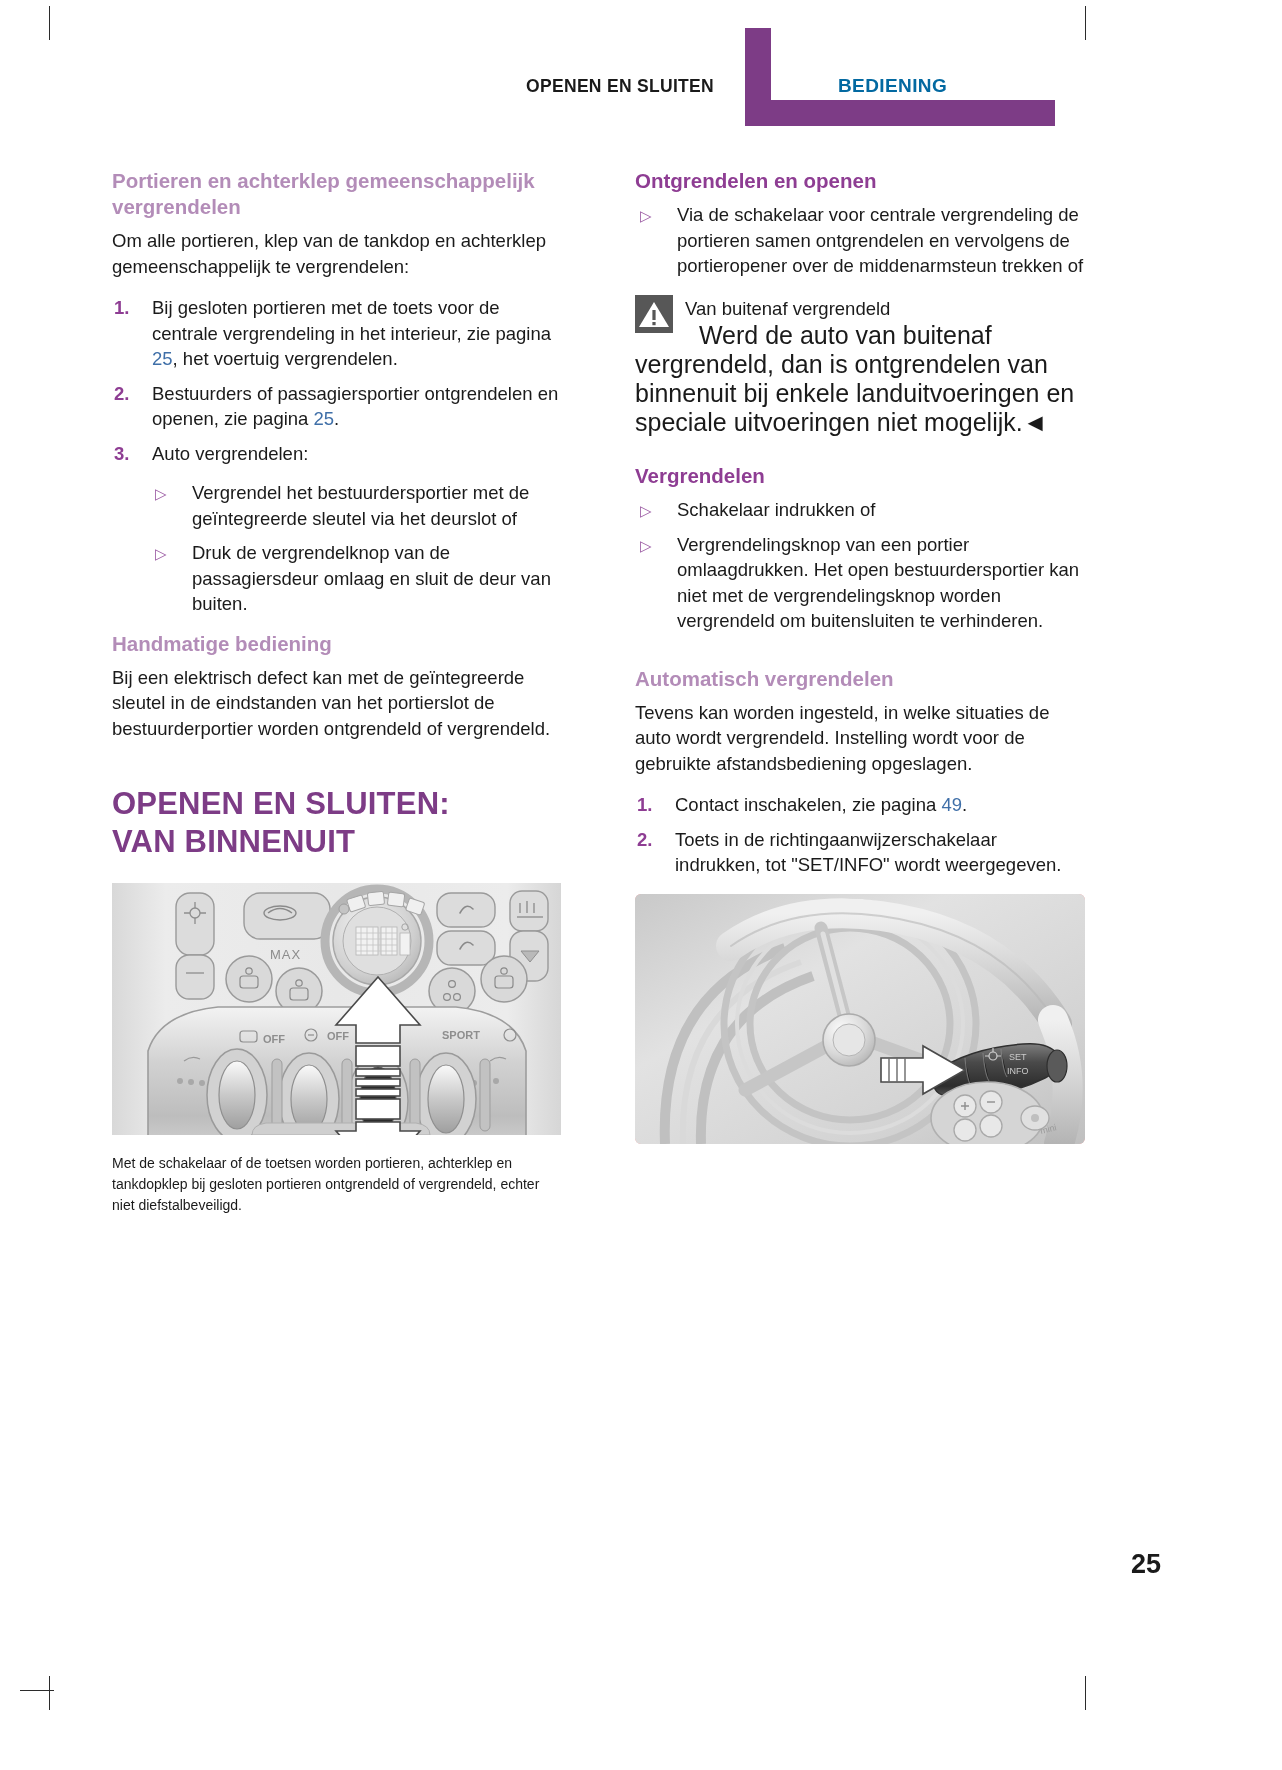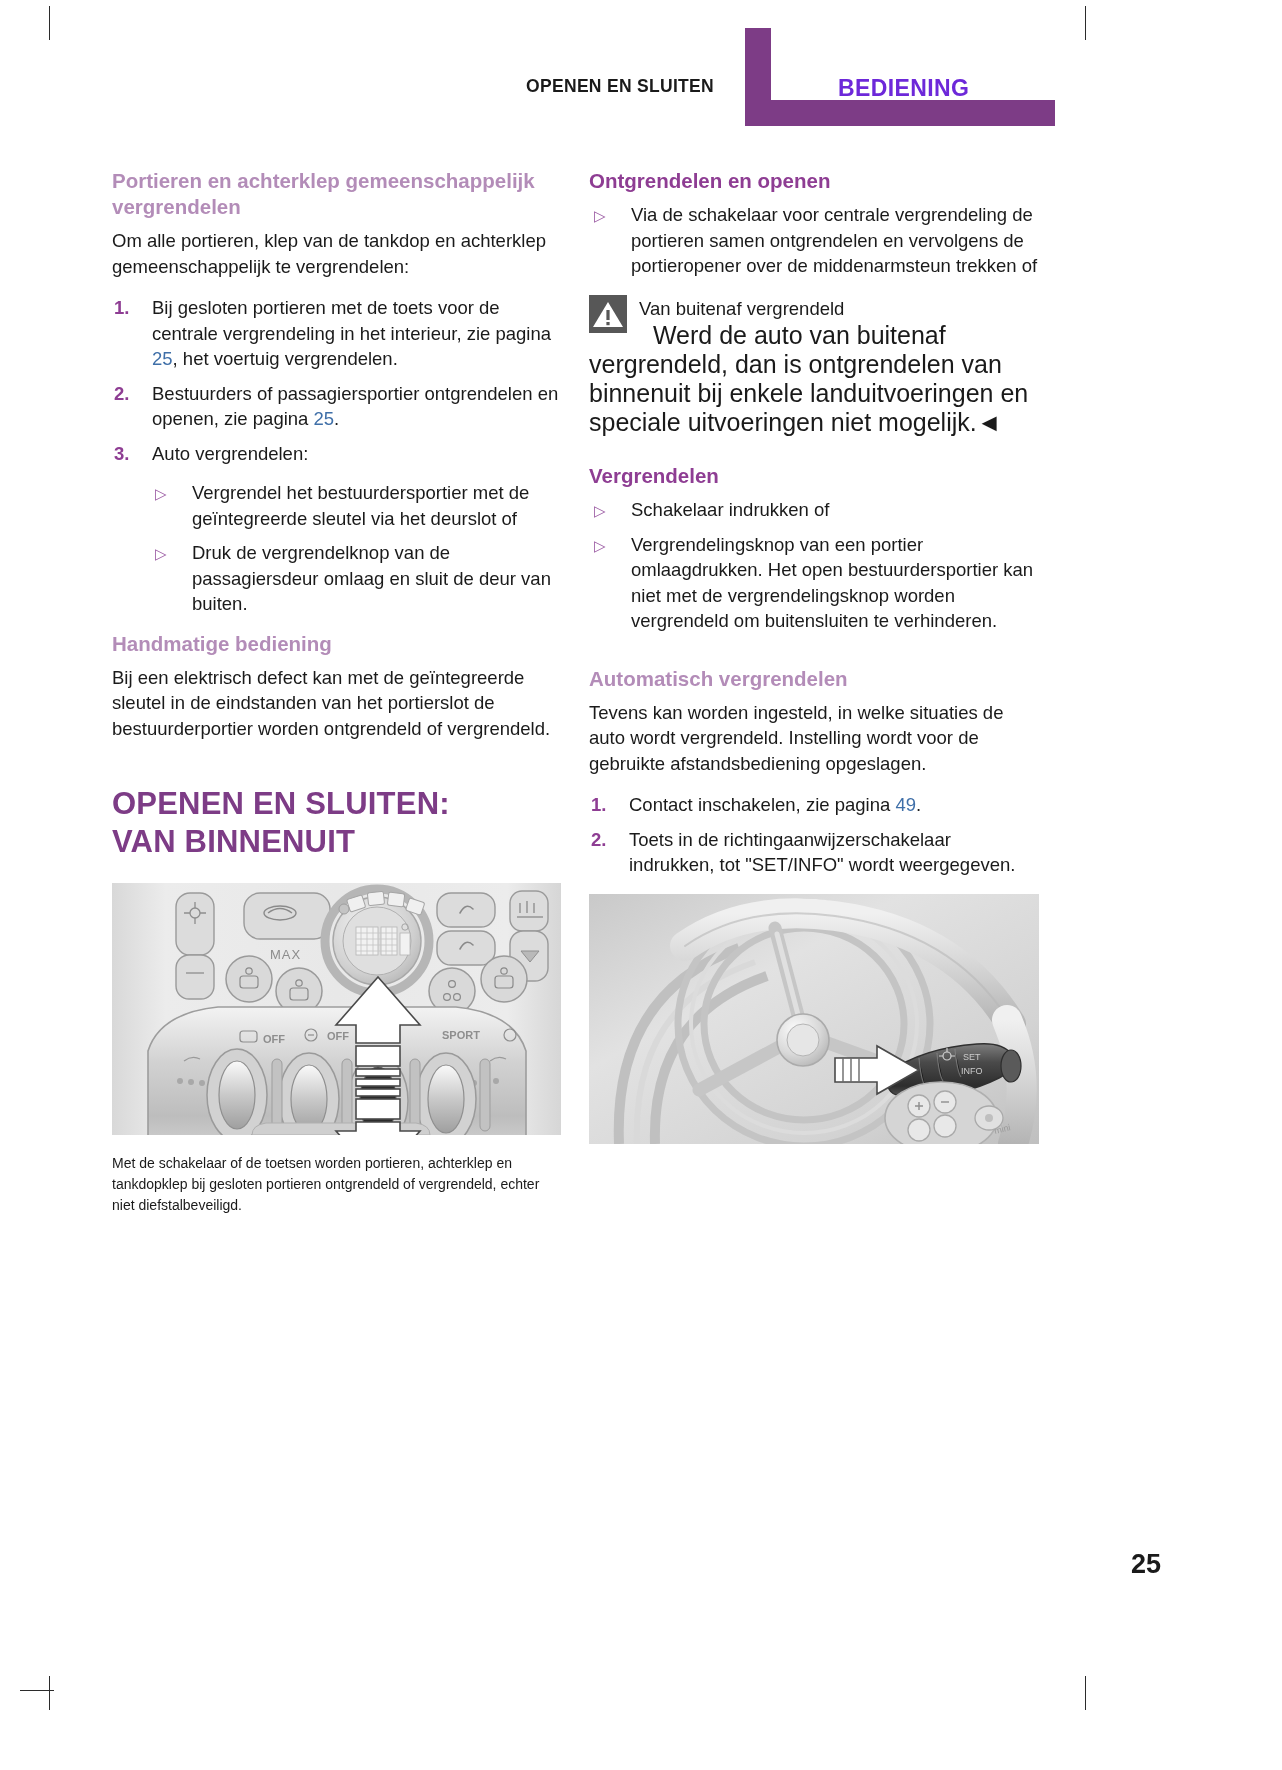--- a/index.html
+++ b/index.html
@@ -57,35 +57,35 @@
     font-size: 17.5px;
     font-weight: bold;
     letter-spacing: 0.3px;
     color: #1a1a1a;
     white-space: nowrap;
   }
   .hdr-right {
     position: absolute;
     left: 838px;
     top: 75px;
-    font-size: 23px;
+    font-size: 19px;
     font-weight: bold;
     letter-spacing: 0.4px;
-    color: #6d28d9;
+    color: #0369a1;
     white-space: nowrap;
   }
 
   
   .col {
     position: absolute;
     top: 168px;
     width: 452px;
   }
   .col-left  { left: 112px; }
-  .col-right { left: 589px; }
+  .col-right { left: 635px; }
 
   h2.sub {
     margin: 0 0 8px 0;
     font-size: 20.5px;
     line-height: 26px;
     font-weight: bold;
     color: #b38cb8;
   }
   h2.sub.strong { color: #8e3d93; }
 
@@ -178,21 +178,21 @@
     line-height: 29px;
   }
 
   
   .figure {
     position: relative;
     background: #fca5a5;
     overflow: hidden;
   }
   .fig1 { width: 449px; height: 252px; margin: 0 0 18px 0; }
-  .fig2 { width: 450px; height: 250px; margin: 16px 0 0 0; }
+  .fig2 { width: 450px; height: 250px; margin: 16px 0 0 0; border-radius: 6px; }
 
   .cap {
     font-size: 14px;
     line-height: 21px;
     margin: 0;
   }
 
   
   .pageno {
     position: absolute;

